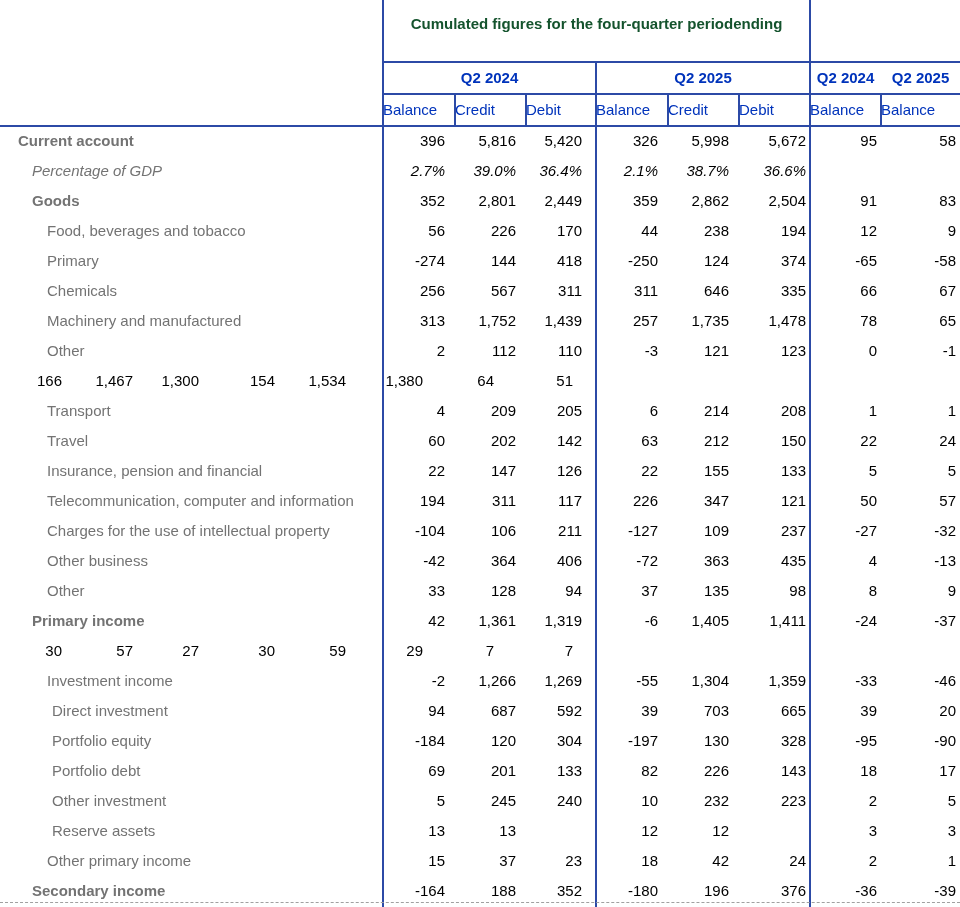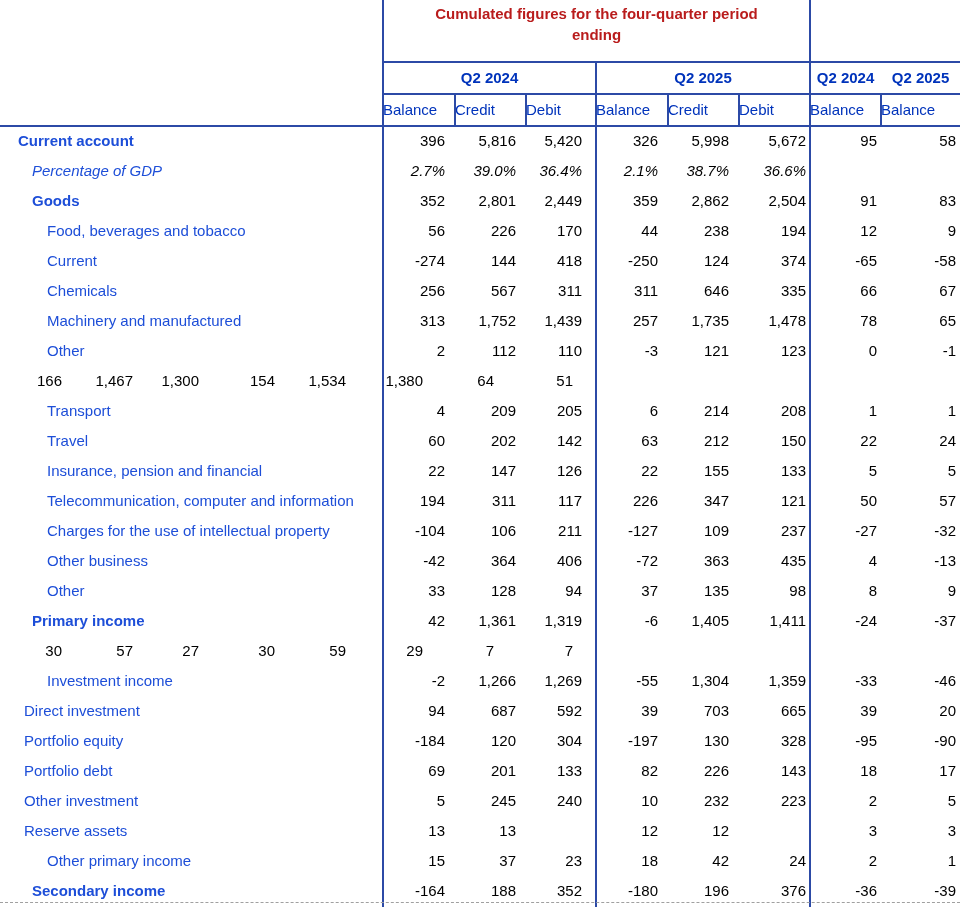--- a/index.html
+++ b/index.html
@@ -6,31 +6,31 @@
   .page{position:relative;width:960px;height:907px;background:#ffffff;
         font-family:"Liberation Sans",sans-serif;overflow:hidden;}
   
   .vline,.hline{position:absolute;background:#2c4aa6;z-index:3;}
   .vline{width:2px;}
   .hline{height:2px;}
   .pagebreak{position:absolute;left:0;top:902px;width:960px;height:0;
              border-top:1px dashed #a0a0a0;z-index:3;}
   
   .title-box{position:absolute;left:385px;top:0;width:423px;height:47px;
-             display:flex;flex-direction:column;justify-content:center;align-items:center;
-             color:#b91c1c;font-size:15px;font-weight:bold;line-height:21px;text-align:center;}
+             display:flex;flex-direction:row;justify-content:center;align-items:center;
+             color:#14532d;font-size:15px;font-weight:bold;line-height:21px;text-align:center;}
   .group{position:absolute;top:63px;height:30px;line-height:30px;text-align:center;
          color:#0033bb;font-size:15px;font-weight:bold;}
   .sub{position:absolute;top:95px;height:30px;line-height:30px;text-align:left;
        color:#0033bb;font-size:15px;}
   
   .tbody{position:absolute;left:0;top:126px;width:960px;z-index:1;}
   .row{display:flex;height:30px;line-height:30px;font-size:15px;}
-  .label{width:383px;box-sizing:border-box;color:#1d4ed8;white-space:nowrap;overflow:hidden;}
-  .ind0{padding-left:18px}.ind1{padding-left:32px}.ind2{padding-left:47px}.ind3{padding-left:24px}
+  .label{width:383px;box-sizing:border-box;color:#737373;white-space:nowrap;overflow:hidden;}
+  .ind0{padding-left:18px}.ind1{padding-left:32px}.ind2{padding-left:47px}.ind3{padding-left:52px}
   .bold{font-weight:bold}
   .italic{font-style:italic}
   .num{box-sizing:border-box;text-align:right;color:#000000;white-space:nowrap;}
   .col0{width:72px;padding-right:10px}
   .col1{width:71px;padding-right:10px}
   .col2{width:70px;padding-right:14px}
   .col3{width:72px;padding-right:10px}
   .col4{width:71px;padding-right:10px}
   .col5{width:71px;padding-right:4px}
   .col6{width:71px;padding-right:4px}
@@ -99,21 +99,21 @@
         <div class="num col0">56</div>
         <div class="num col1">226</div>
         <div class="num col2">170</div>
         <div class="num col3">44</div>
         <div class="num col4">238</div>
         <div class="num col5">194</div>
         <div class="num col6">12</div>
         <div class="num col7">9</div>
       </div>
       <div class="row">
-        <div class="label ind2">Current</div>
+        <div class="label ind2">Primary</div>
         <div class="num col0">-274</div>
         <div class="num col1">144</div>
         <div class="num col2">418</div>
         <div class="num col3">-250</div>
         <div class="num col4">124</div>
         <div class="num col5">374</div>
         <div class="num col6">-65</div>
         <div class="num col7">-58</div>
       </div>
       <div class="row">

